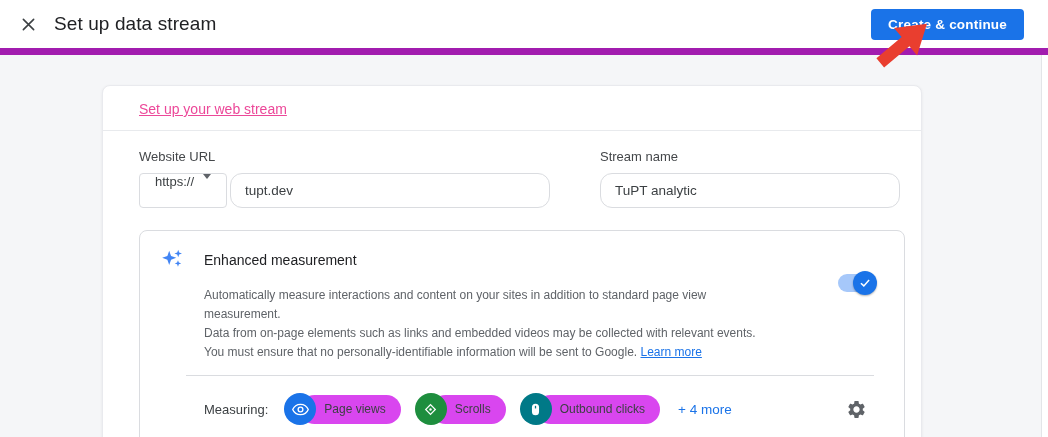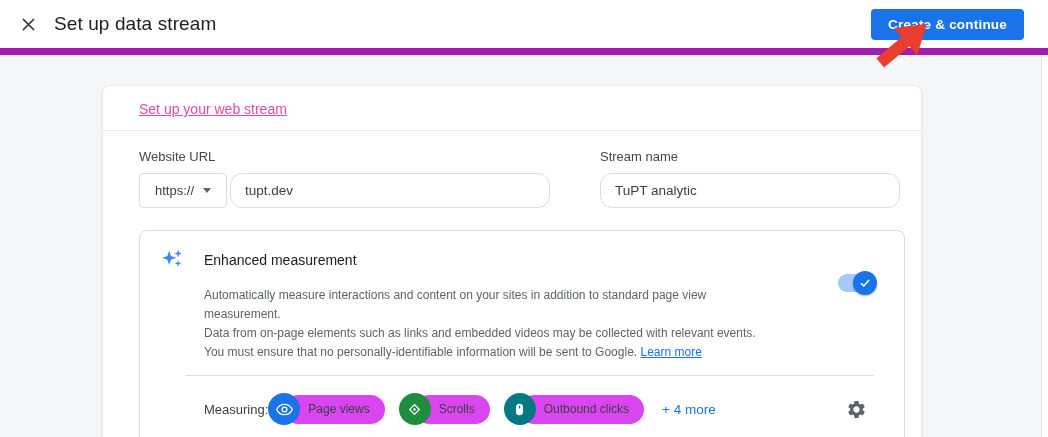--- a/index.html
+++ b/index.html
@@ -47,21 +47,21 @@
     text-decoration: underline;
   }
   .card-body { padding: 18px 18px 20px 36px; }
 
   
   .form-row { display: flex; }
   .field-label { display: block; font-size: 13px; color: #44474a; margin-bottom: 9px; }
   .url-group { display: flex; gap: 3px; }
   .protocol-select {
     width: 88px; height: 35px; border: 1px solid #dadce0; border-radius: 4px;
-    display: flex; align-items: center; justify-content: center; gap: 9px;
+    display: flex; align-items: flex-start; justify-content: center; gap: 9px;
     font-size: 13px; color: #3c4043; cursor: pointer; background: #fff;
   }
   .caret-down {
     width: 0; height: 0; border-left: 4.5px solid transparent;
     border-right: 4.5px solid transparent; border-top: 5px solid #5f6368;
   }
   .text-input {
     height: 35px; border: 1px solid #dadce0; border-radius: 12px;
     font-family: inherit; font-size: 13.5px; color: #3c4043;
     padding: 0 14px; background: #fff; outline: none;
@@ -86,21 +86,21 @@
   .toggle-track { position: absolute; left: 0; top: 1px; width: 36px; height: 18px; border-radius: 9px; background: #a6c8fa; }
   .toggle-thumb {
     position: absolute; right: -3px; top: -2px; width: 24px; height: 24px; border-radius: 50%;
     background: #1a73e8; box-shadow: 0 1px 2px rgba(0,0,0,.3);
     display: flex; align-items: center; justify-content: center;
   }
 
   .em-divider { margin: 13px 6px 0 26px; border-top: 1px solid #dadce0; }
 
   .measuring-row { display: flex; align-items: center; margin: 15px 0 0 44px; height: 36px; }
-  .measuring-label { font-size: 13px; font-weight: 500; color: #3c4043; }
+  .measuring-label { font-size: 13px; font-weight: 500; color: #3c4043; margin-right: 16px; }
   .chip { display: flex; align-items: center; margin-right: 14px; cursor: pointer; }
   .chip-circle {
     width: 32px; height: 32px; border-radius: 50%; z-index: 1;
     display: flex; align-items: center; justify-content: center;
     background: #888;
   }
   .chip-pill {
     margin-left: -16px; background: #d946ef; border-radius: 15px;
     height: 29px; display: flex; align-items: center;
     padding: 0 15px 0 24px; font-size: 12px; color: #3c4043; white-space: nowrap;

